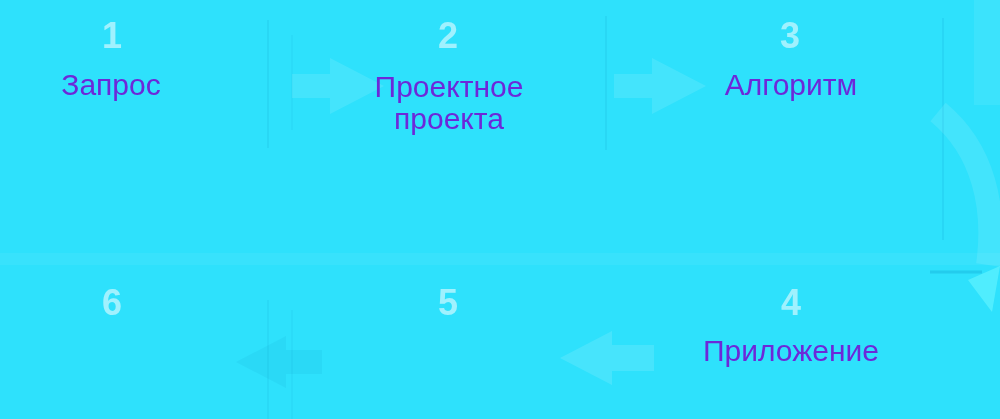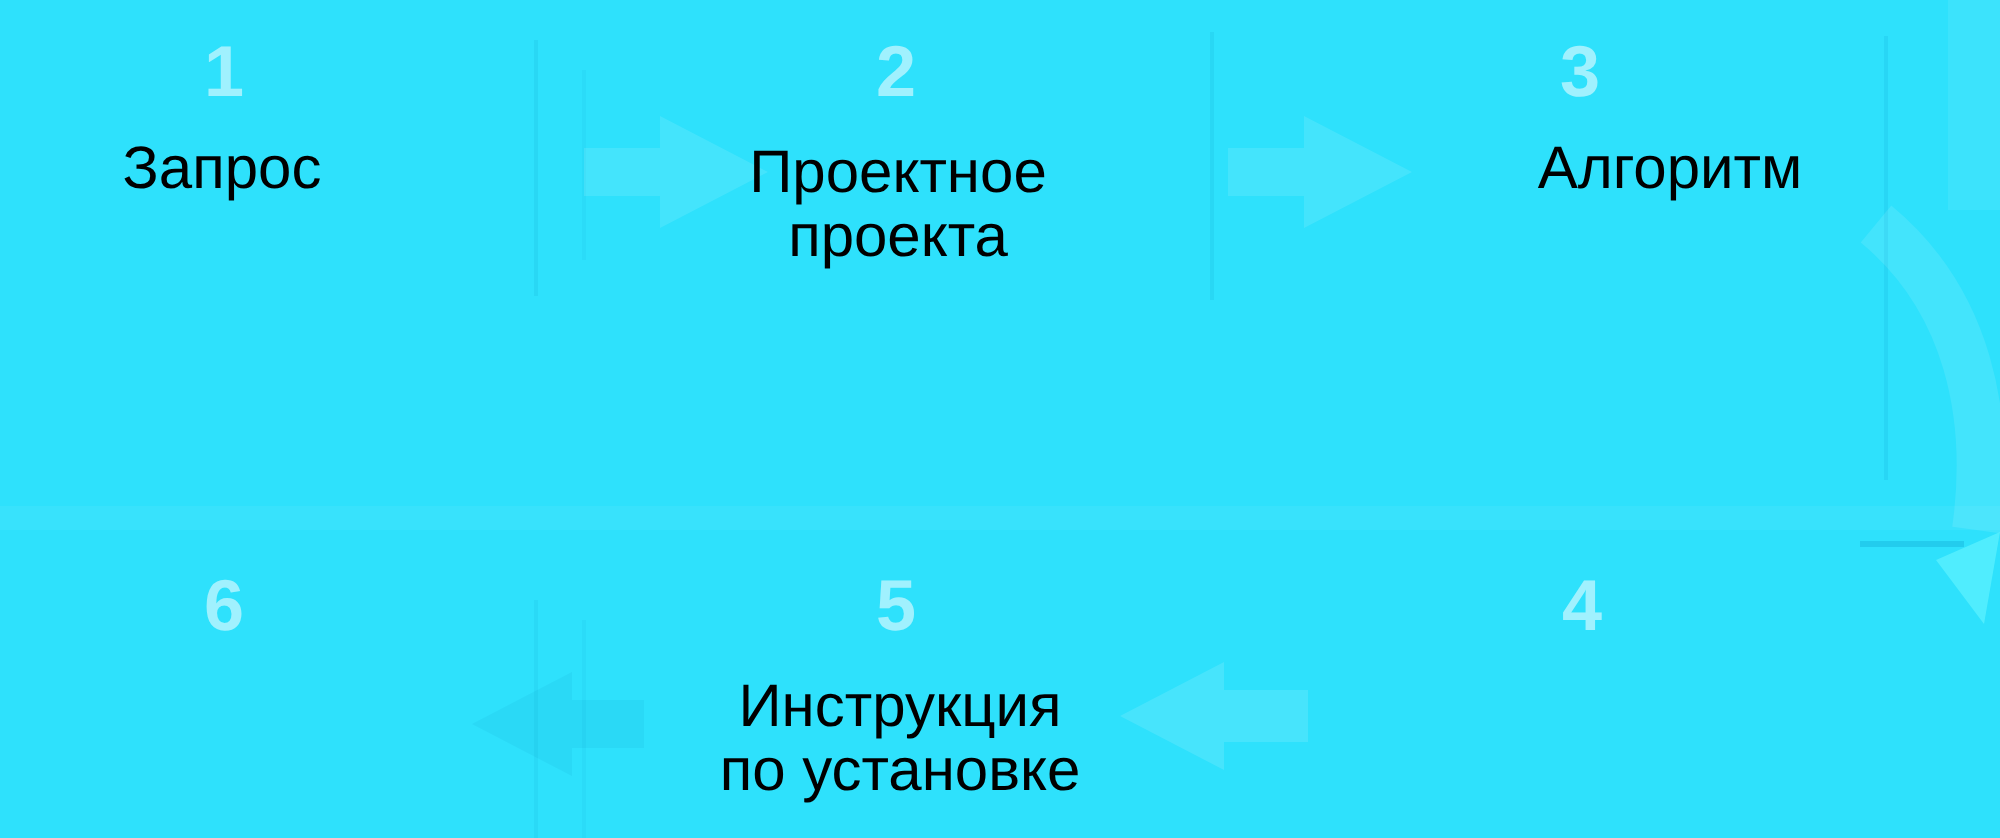--- a/index.html
+++ b/index.html
@@ -36,31 +36,31 @@
     line-height: 38px;
     color: rgba(255,255,255,0.55);
     white-space: nowrap;
     text-align: center;
   }
   .label {
     position: absolute;
     transform: translateX(-50%);
     font-size: 30px;
     line-height: 32px;
-    color: #000000;
+    color: #6d28d9;
     text-align: center;
     white-space: pre-line;
   }
   
   #n1 { left: 112px; top: 17px; }
   #l1 { left: 111px; top: 69px; }
   #n2 { left: 448px; top: 17px; }
   #l2 { left: 449px; top: 71px; }
   #n3 { left: 790px; top: 17px; }
-  #l3 { left: 791px; top: 69px; margin-left: 44px; }
+  #l3 { left: 791px; top: 69px; }
   #n4 { left: 791px; top: 284px; }
   #l4 { left: 791px; top: 335px; }
   #n5 { left: 448px; top: 284px; }
   #l5 { left: 450px; top: 338px; }
   #n6 { left: 112px; top: 284px; }
   #l6 { left: 112px; top: 313px; }
   #arrow-layer {
     position: absolute;
     left: 0; top: 0;
     width: 1000px; height: 419px;
@@ -101,20 +101,19 @@
   <div class="label" id="l1">Запрос</div>
 
   <div class="num" id="n2">2</div>
   <div class="label" id="l2">Проектное
 проекта</div>
 
   <div class="num" id="n3">3</div>
   <div class="label" id="l3">Алгоритм</div>
 
   <div class="num" id="n4">4</div>
+  <div class="label" id="l4">Приложение</div>
 
   <div class="num" id="n5">5</div>
-  <div class="label" id="l5">Инструкция
-по установке</div>
 
   <div class="num" id="n6">6</div>
 
 </div>
 
 </body></html>

